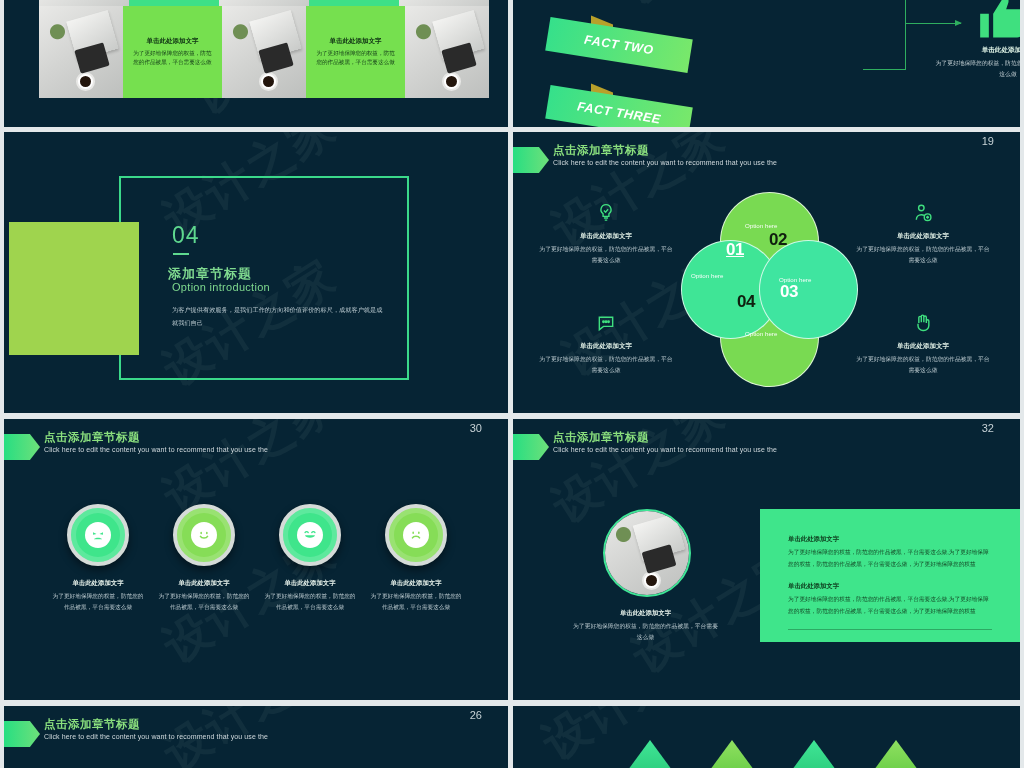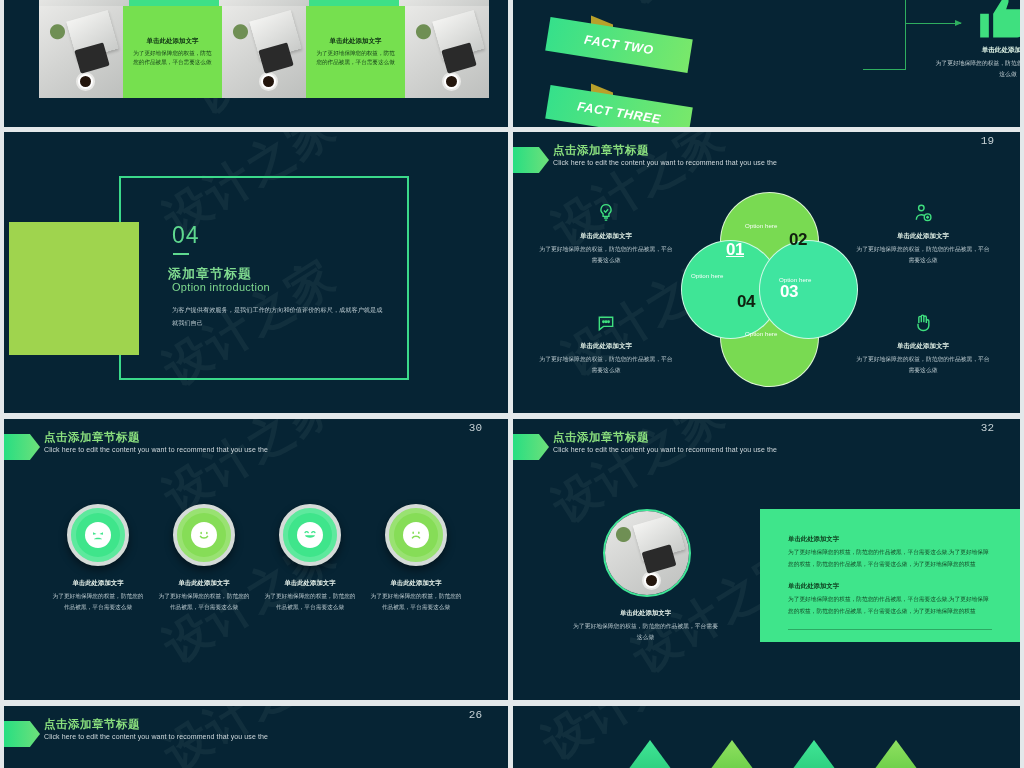--- a/index.html
+++ b/index.html
@@ -23,21 +23,21 @@
   .wm b{position:absolute;font-size:46px;color:#cfe9dd;font-weight:700;
         transform:rotate(-32deg);white-space:nowrap;letter-spacing:2px;}
 
   
   .hdr{position:absolute;left:0;top:14px;width:100%;height:34px;}
   .hdr .tag{position:absolute;left:0;top:1px;width:36px;height:26px;
      background:linear-gradient(90deg,#27de82,#6ee07a);
      clip-path:polygon(0 0,72% 0,100% 50%,72% 100%,0 100%);}
   .hdr .t1{position:absolute;left:40px;top:-3px;font-size:11.5px;font-weight:700;color:#8be07e;letter-spacing:.5px;}
   .hdr .t2{position:absolute;left:40px;top:13px;font-size:7px;color:#cfd8dc;letter-spacing:.1px;}
-  .pno{position:absolute;right:26px;top:3px;font-size:11px;color:#c7d2d6;font-family:Liberation Mono, monospace;}
+  .pno{position:absolute;right:26px;top:3px;font-size:11px;color:#c7d2d6;font-family:Liberation Sans, sans-serif;}
 
   
   .strip{position:absolute;left:35px;top:46px;width:450px;height:92px;display:flex;}
   .strip>div{flex:1;height:100%;}
   .ph{background:
       radial-gradient(circle at 22% 28%, #6f8f54 0 7px, transparent 8px),
       linear-gradient(145deg,#e9e9e7 0%,#d3d4d2 48%,#bdbfbd 100%);
       position:relative;overflow:hidden;}
   .ph:before{content:"";position:absolute;left:38%;top:10%;width:52%;height:44%;
       background:linear-gradient(160deg,#f4f4f2,#c9cbc9);transform:rotate(-16deg);
@@ -228,21 +228,21 @@
       <div class="vc bot"></div>
       <div class="vc left"></div>
       <div class="vc right"></div>
 
       <div class="vlbl" style="left:64px;top:30px;">Option here</div>
       <div class="vlbl" style="left:10px;top:80px;">Option here</div>
       <div class="vlbl" style="left:98px;top:84px;">Option here</div>
       <div class="vlbl" style="left:64px;top:138px;">Option here</div>
 
       <div class="vnum" style="left:45px;top:48px;color:#fff;text-decoration:underline;">01</div>
-      <div class="vnum" style="left:88px;top:38px;color:#10200f;margin-left:20px;">02</div>
+      <div class="vnum" style="left:88px;top:38px;color:#10200f;">02</div>
       <div class="vnum" style="left:99px;top:90px;color:#fff;">03</div>
       <div class="vnum" style="left:56px;top:100px;color:#10200f;">04</div>
     </div>
 
     <div class="sideitem" style="left:26px;top:68px;">
       <div class="si-ic">
         <svg viewBox="0 0 24 24" width="20" height="20" fill="none" stroke="currentColor" stroke-width="1.7">
           <path d="M12 2a6 6 0 0 0-3.5 10.9V16h7v-3.1A6 6 0 0 0 12 2z"></path>
             <path d="M9.5 18h5M10.5 20.5h3"></path>
             <path d="M9.5 9l2 2 3-3.5"></path>

